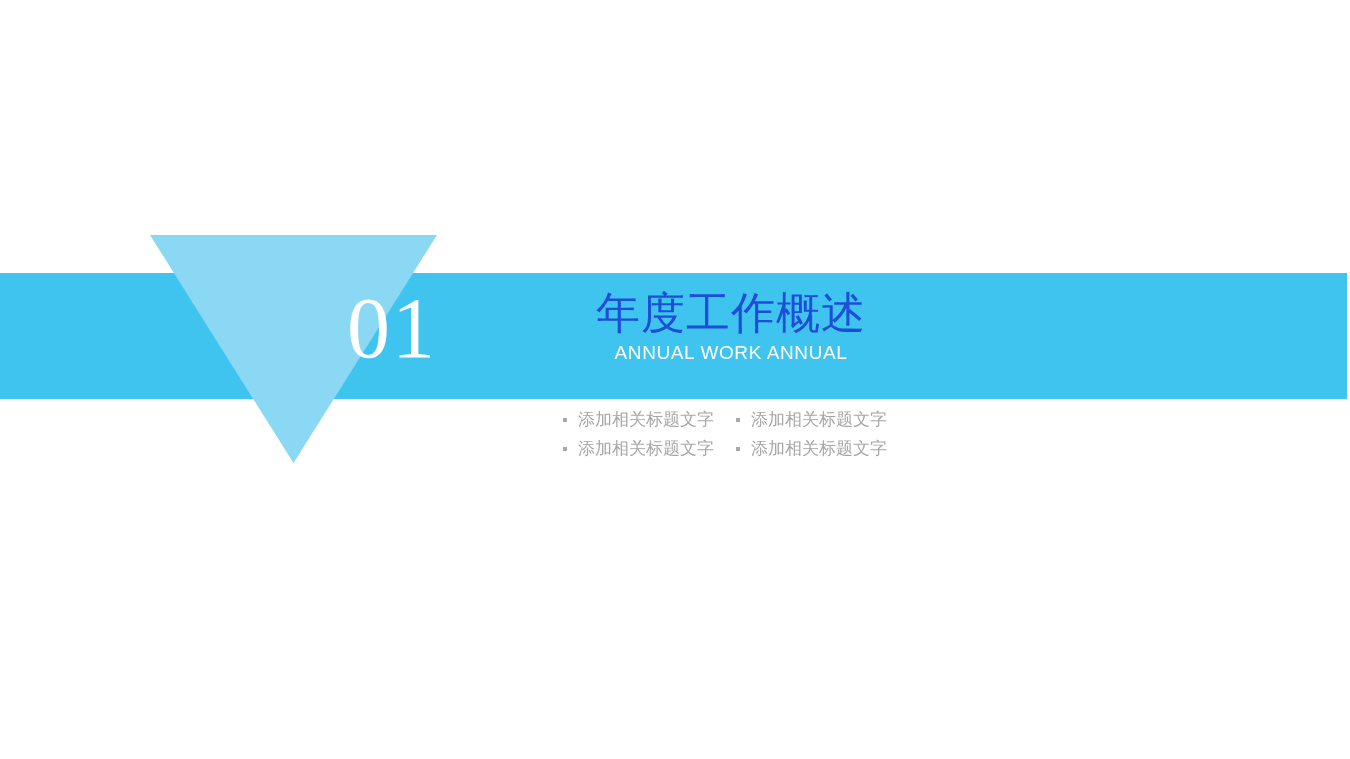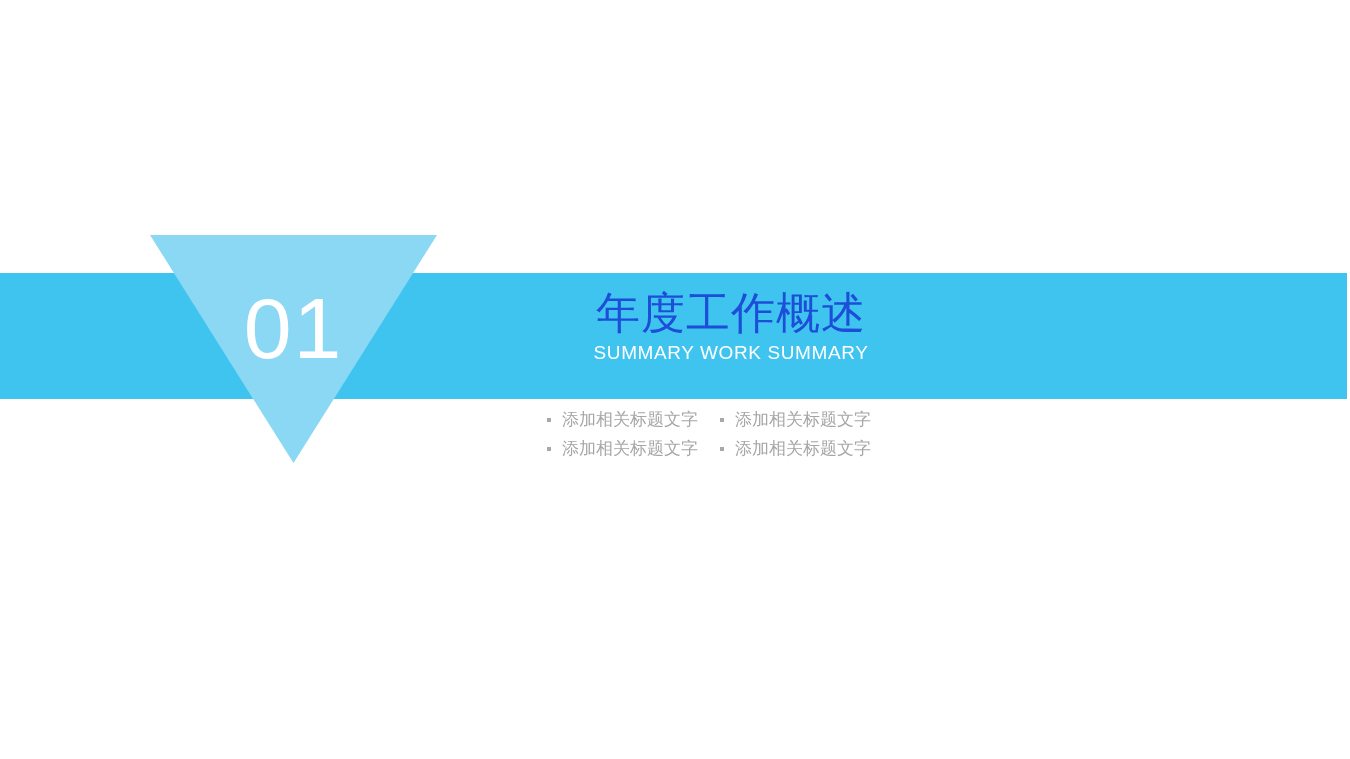--- a/index.html
+++ b/index.html
@@ -42,27 +42,27 @@
     inset: 0;
     background: #8BD8F5;
     -webkit-clip-path: polygon(0 0, 100% 0, 50% 100%);
     clip-path: polygon(0 0, 100% 0, 50% 100%);
   }
   .number-badge .badge-number {
     position: absolute;
     left: 0;
     top: 50px;
     width: 100%;
-    text-align: center;
+    text-align: right;
     color: #ffffff;
     font-size: 86px;
     font-weight: 300;
     letter-spacing: 2px;
     line-height: 1;
-    font-family: Liberation Sans, sans-serif;
+    font-family: Liberation Serif, serif;
   }
 
   
   .heading-block {
     position: absolute;
     left: 441px;
     top: 288px;
     width: 580px;
     text-align: center;
   }
@@ -81,21 +81,21 @@
     font-weight: 400;
     letter-spacing: 0.6px;
     margin-top: 3px;
     font-family: "Liberation Sans", "DejaVu Sans", sans-serif;
     white-space: nowrap;
   }
 
   
   .bullet-grid {
     position: absolute;
-    left: 419px;
+    left: 435px;
     top: 408px;
     width: 580px;
     display: grid;
     grid-template-columns: auto auto;
     justify-content: center;
     column-gap: 22px;
     row-gap: 6px;
   }
   .bullet-item {
     display: flex;
@@ -124,21 +124,21 @@
 
   <div class="accent-band"></div>
 
   <div class="number-badge">
     <div class="triangle"></div>
     <div class="badge-number">01</div>
   </div>
 
   <div class="heading-block">
     <div class="heading-title">年度工作概述</div>
-    <div class="heading-subtitle">SUMMARY WORK SUMMARY</div>
+    <div class="heading-subtitle">ANNUAL WORK ANNUAL</div>
   </div>
 
   <div class="bullet-grid">
     <div class="bullet-item">
       <span class="bullet-dot"></span>
       <span class="bullet-label">添加相关标题文字</span>
     </div>
     <div class="bullet-item">
       <span class="bullet-dot"></span>
       <span class="bullet-label">添加相关标题文字</span>

